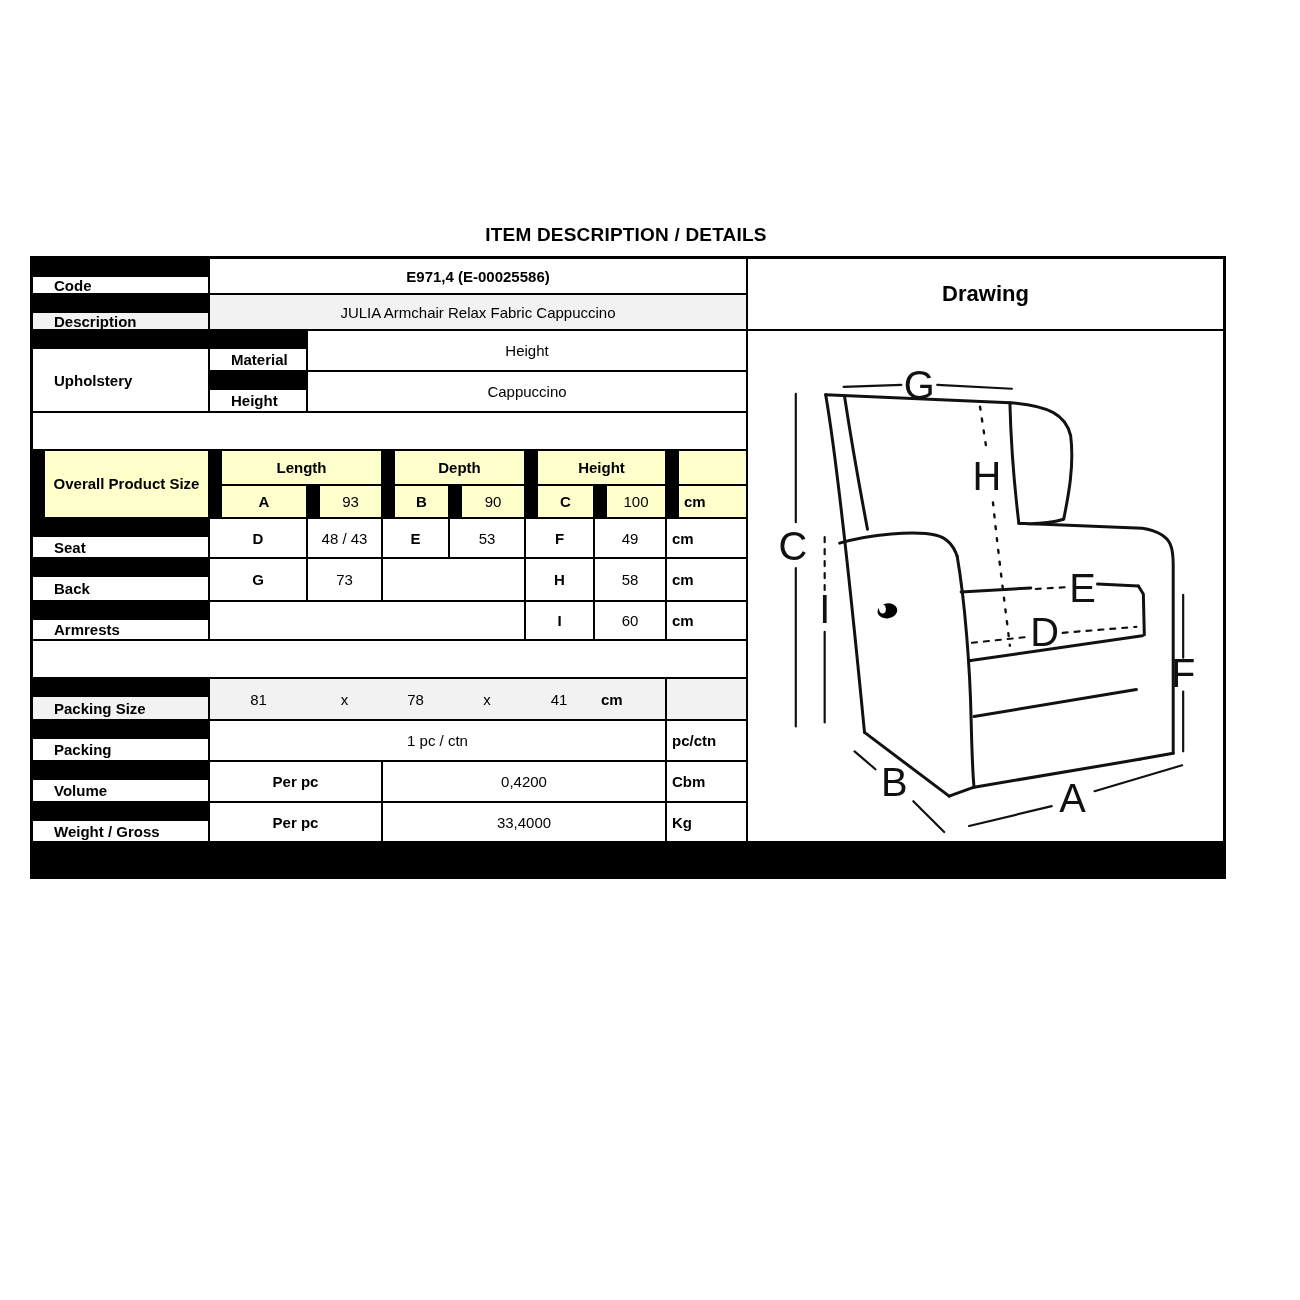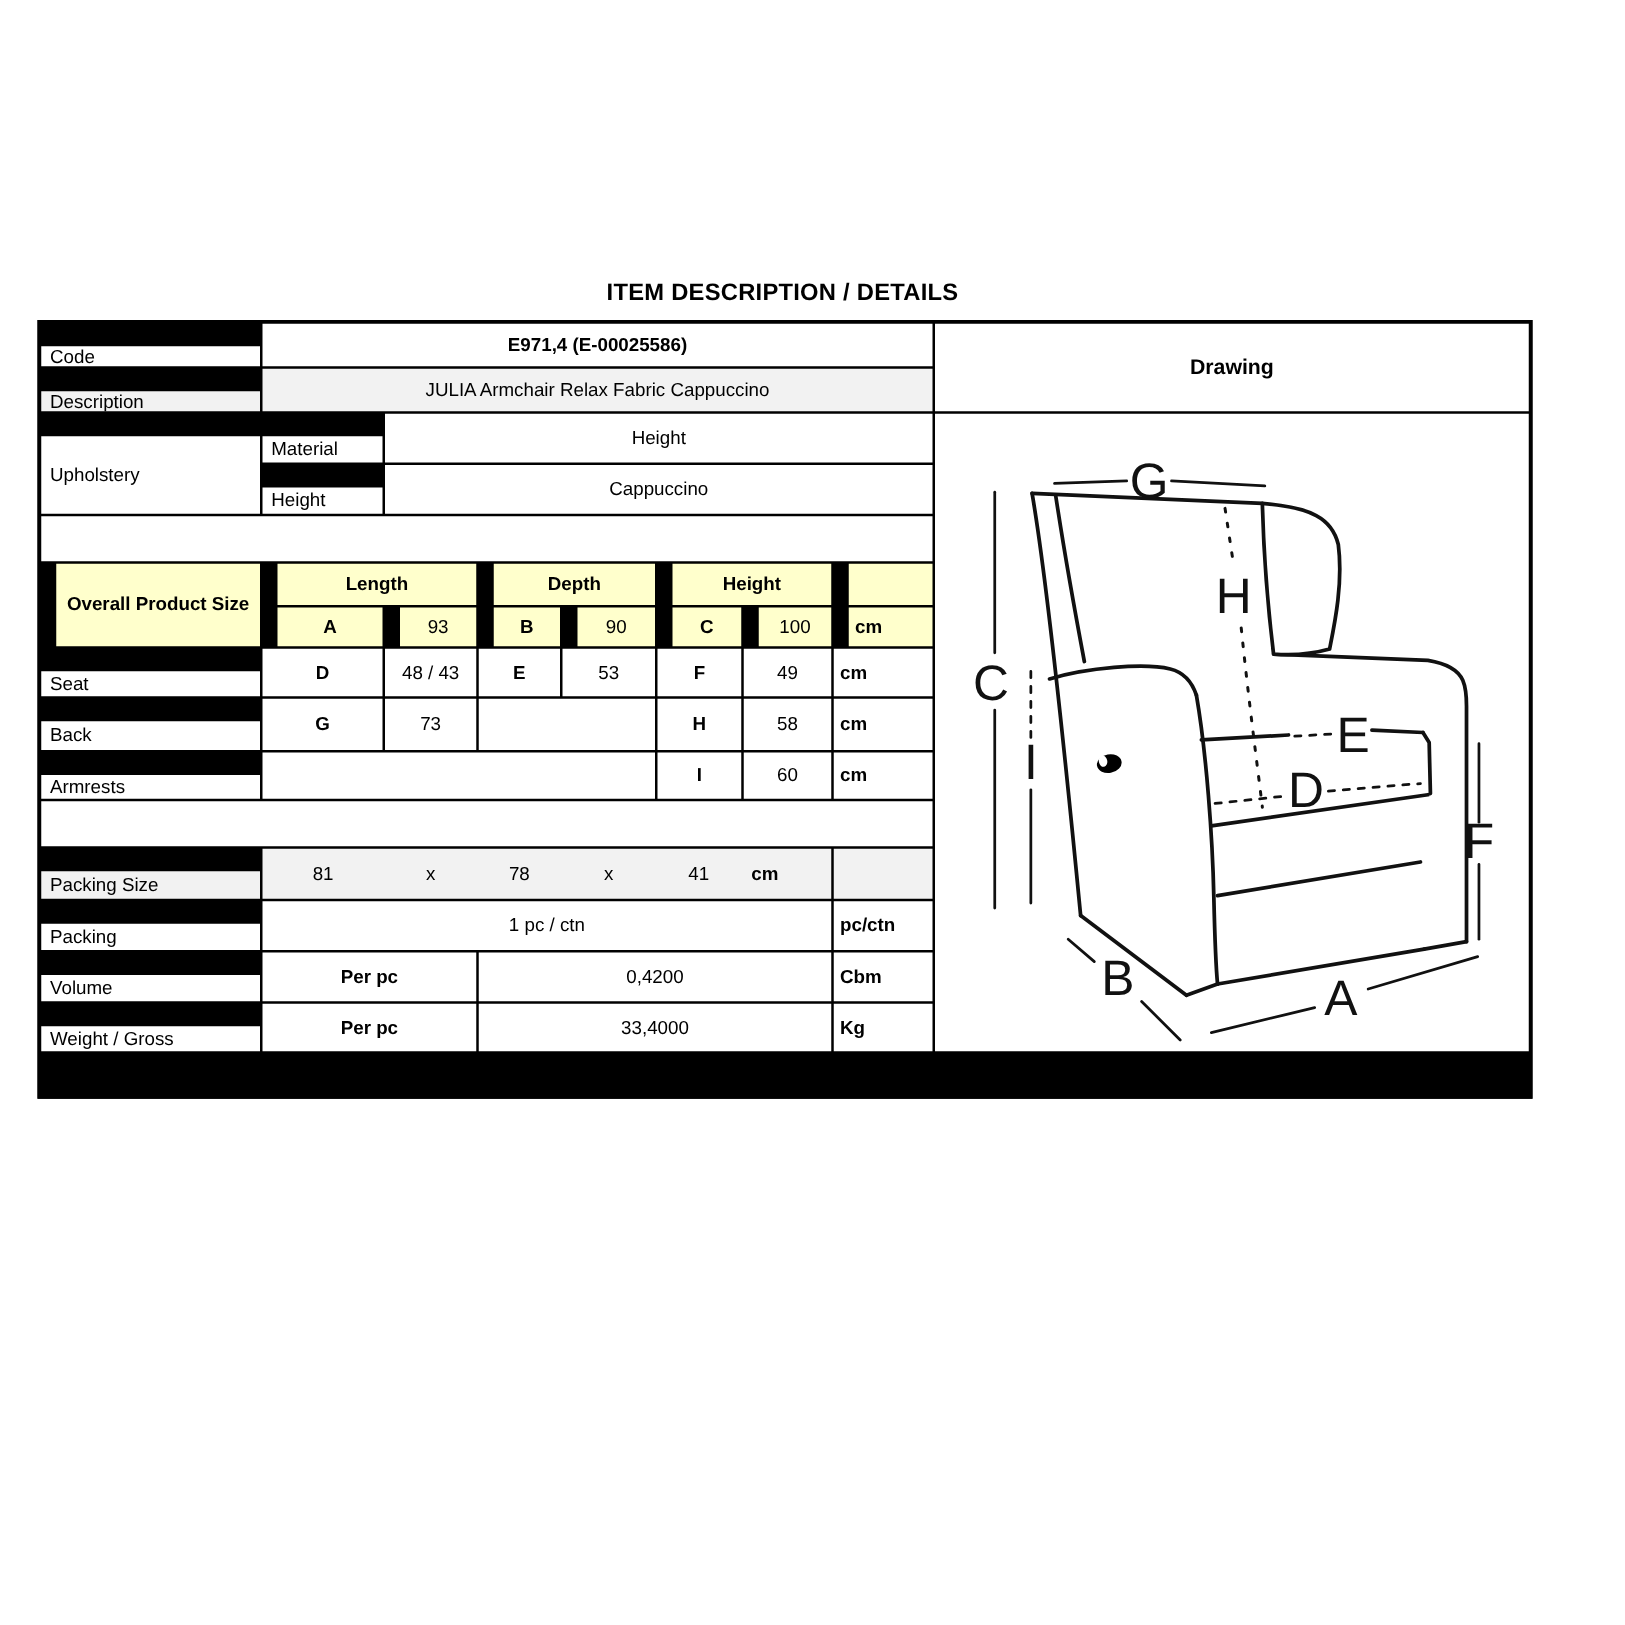--- a/index.html
+++ b/index.html
@@ -5,21 +5,21 @@
   html,body{margin:0;padding:0;background:#fff;}
   body{font-family:"Liberation Sans",sans-serif;color:#000;}
   .page{position:relative;width:1300px;height:1300px;background:#ffffff;overflow:hidden;}
   .doc-title{position:absolute;left:30px;top:224px;width:1192px;text-align:center;
              font-size:19px;font-weight:bold;letter-spacing:0.2px;}
   .spec-table{position:absolute;left:30px;top:256px;display:grid;
               grid-template-columns:175px 96px 73px 65px 74px 67px 70px 79px 475px;
               grid-template-rows:34px 34px 39px 39px 36px 33px 31px 38px 41px 37px 36px 40px 39px 39px 38px 33px;
               gap:2px;background:#000;border:3px solid #000;}
   .cell{background:#fff;display:flex;align-items:center;font-size:15px;overflow:hidden;}
-  .lbl{font-weight:normal;padding-left:7px;margin-top:18px;}
+  .lbl{font-weight:bold;padding-left:21px;margin-top:18px;}
   .ctr{justify-content:center;text-align:center;}
   .bold{font-weight:bold;}
   .yellow{background:#FFFFCC;margin-left:12px;}
   .gray{background:#F2F2F2;}
   .unit{font-weight:bold;padding-left:5px;}
   .two-line{line-height:1.6;}
   .psv{display:inline-block;text-align:center;}
   .drawing-cell{position:relative;padding:0;}
   .drawing-cell svg{display:block;width:100%;height:100%;}
   .chair{stroke:#111;stroke-width:3;fill:none;stroke-linecap:round;stroke-linejoin:round;}
@@ -33,21 +33,21 @@
 <body>
 
 <div class="page">
 
   <div class="doc-title">ITEM DESCRIPTION / DETAILS</div>
 
   <div class="spec-table">
 
     <div class="cell lbl" style="grid-area:1/1/2/2">Code</div>
     <div class="cell ctr bold" style="grid-area:1/2/2/9">E971,4 (E-00025586)</div>
-    <div class="cell ctr bold" style="grid-area:1/9/3/10;font-size:17px">Drawing</div>
+    <div class="cell ctr bold" style="grid-area:1/9/3/10;font-size:22px">Drawing</div>
 
     <div class="cell lbl gray" style="grid-area:2/1/3/2">Description</div>
     <div class="cell lbl" style="grid-area:3/1/5/2">Upholstery</div>
 
     <div class="cell ctr gray" style="grid-area:2/2/3/9">JULIA Armchair Relax Fabric Cappuccino</div>
     <div class="cell lbl" style="grid-area:3/2/4/3">Material</div>
     <div class="cell ctr" style="grid-area:3/3/4/9">Height</div>
     <div class="cell lbl" style="grid-area:4/2/5/3">Height</div>
     <div class="cell ctr" style="grid-area:4/3/5/9">Cappuccino</div>
 

